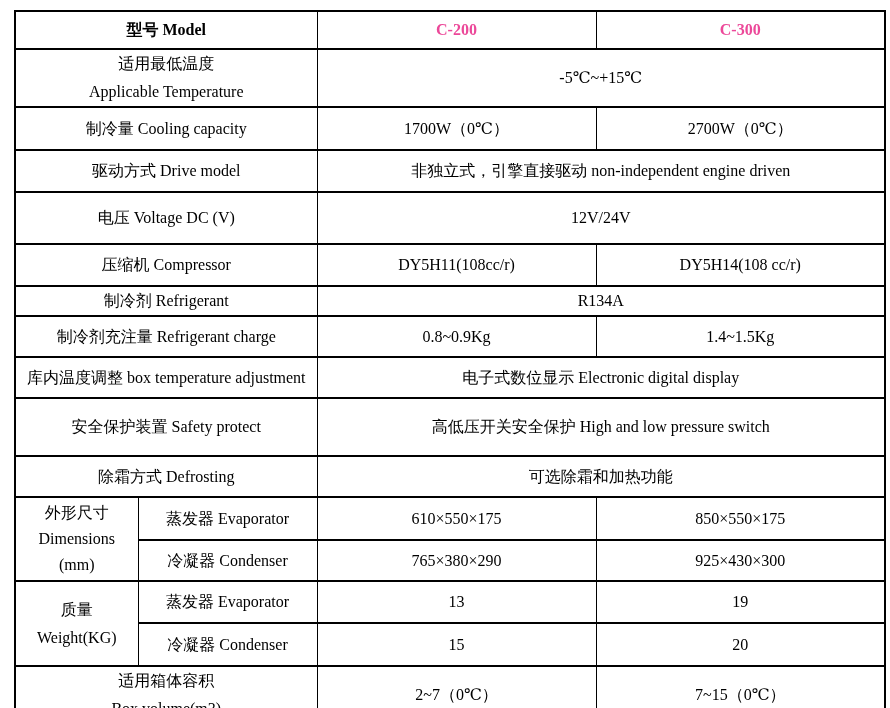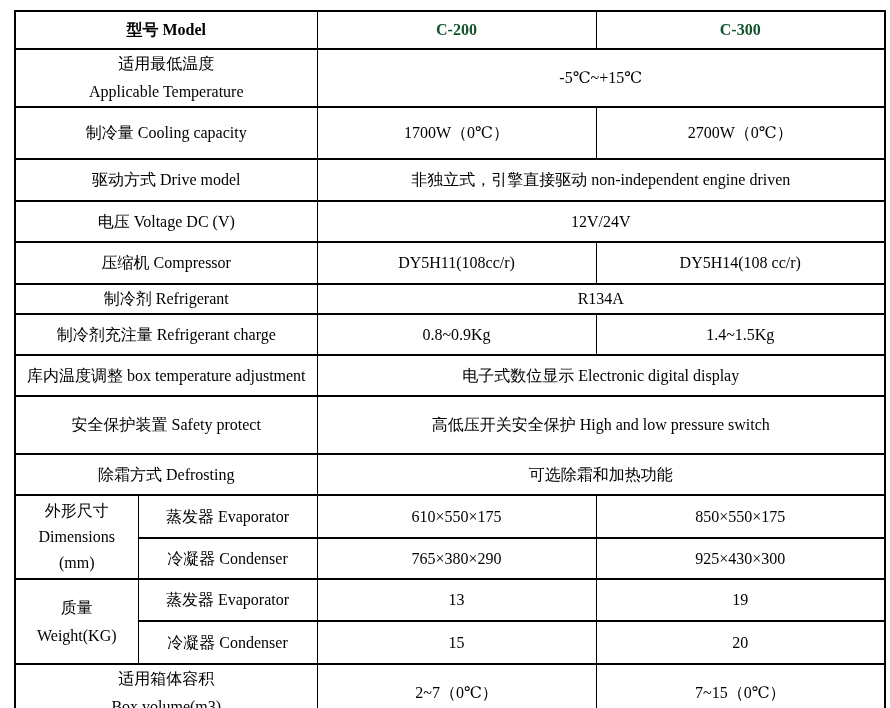--- a/index.html
+++ b/index.html
@@ -34,29 +34,29 @@
     border-bottom: 2px solid #000000;
     text-align: center;
     vertical-align: middle;
     font-size: 16px;
     line-height: 28px;
     padding: 0 4px;
     overflow: hidden;
     white-space: nowrap;
   }
   td.bold { font-weight: bold; }
-  td.red  { color: #14532d; font-weight: bold; }
+  td.red  { color: #ec4899; font-weight: bold; }
   .two-line div { line-height: 28px; }
   .tri-line div { line-height: 26px; }
   
   tr.r1  { height: 38px; }
   tr.r2  { height: 57px; border-radius: 15px; }
-  tr.r3  { height: 52px; }
+  tr.r3  { height: 43px; }
   tr.r4  { height: 42px; }
-  tr.r5  { height: 41px; }
+  tr.r5  { height: 52px; }
   tr.r6  { height: 42px; }
   tr.r7  { height: 26px; }
   tr.r8  { height: 41px; }
   tr.r9  { height: 41px; }
   tr.r10 { height: 58px; }
   tr.r11 { height: 41px; }
   tr.r12 { height: 43px; }
   tr.r13 { height: 41px; }
   tr.r14 { height: 42px; }
   tr.r15 { height: 43px; }

